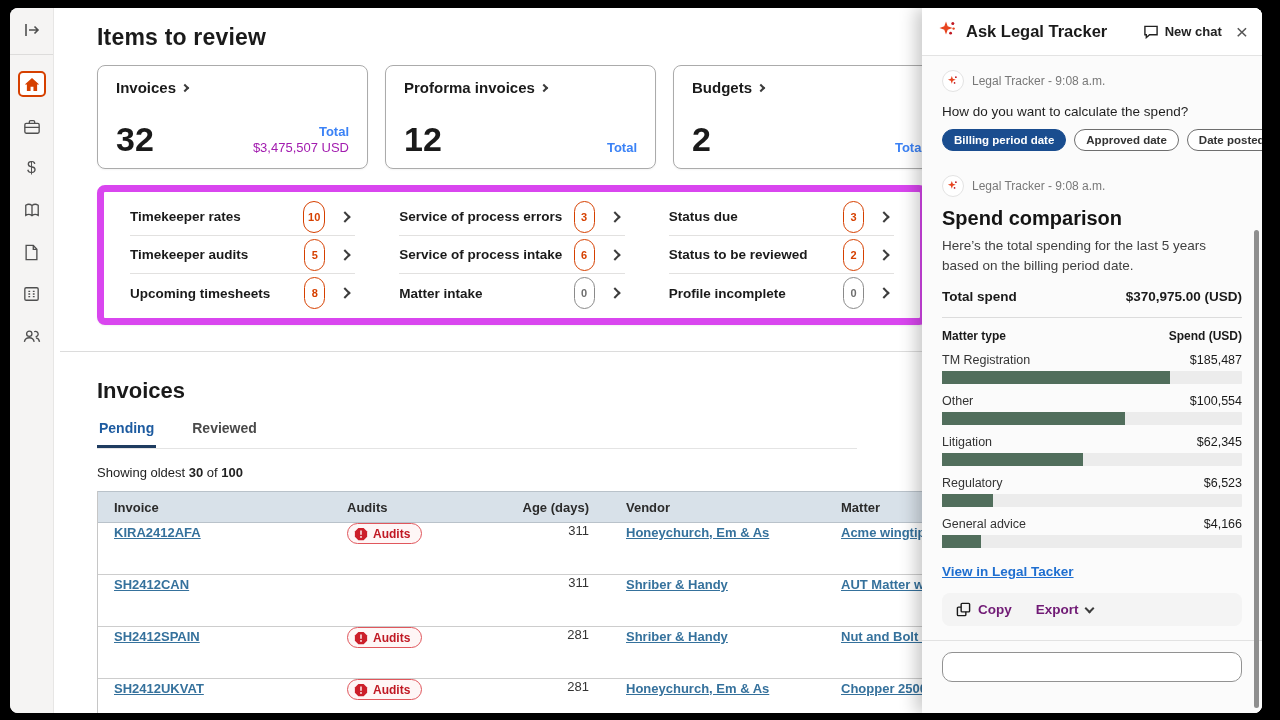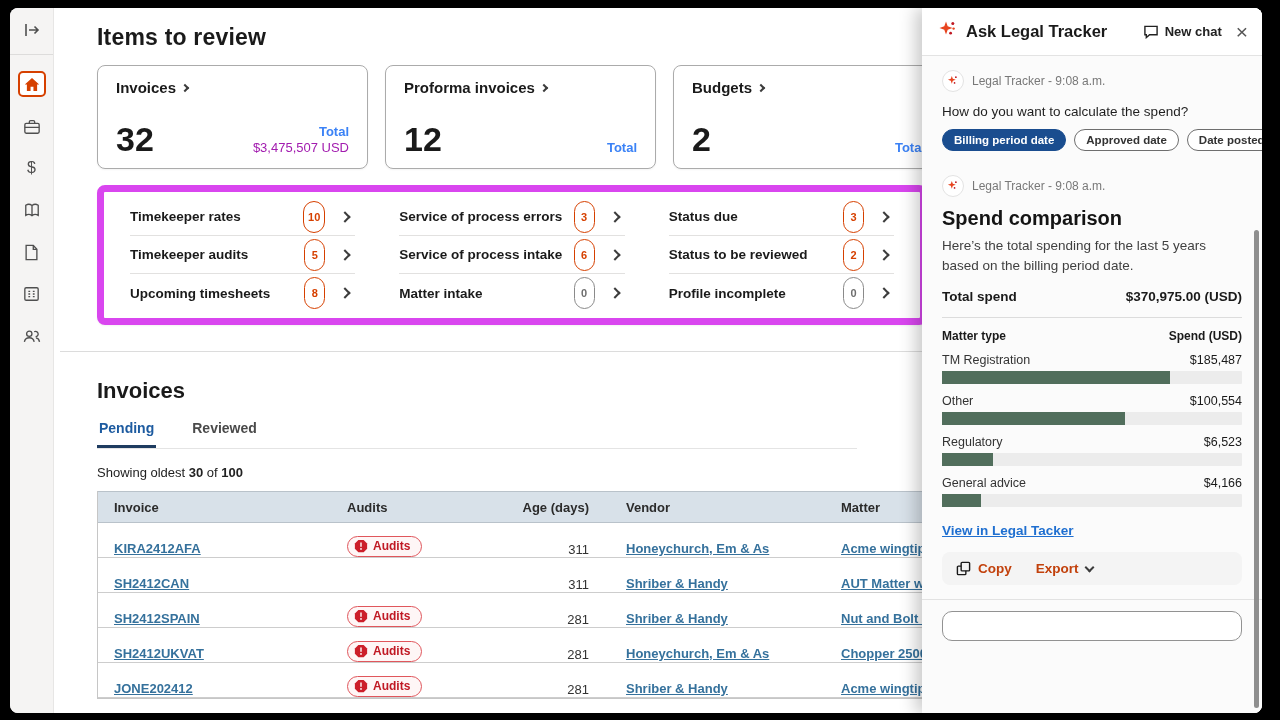--- a/index.html
+++ b/index.html
@@ -42,21 +42,21 @@
   h2.invoices-title { margin-top:26px; font-size:22px; font-weight:700; color:#1a1a1a; }
   .tabs { margin-top:12px; display:flex; gap:34px; border-bottom:1px solid #e4e4e4; width:760px; }
   .tab { font-size:14px; font-weight:700; color:#4a4a4a; padding:4px 2px 9px; cursor:pointer; border-bottom:3px solid transparent; }
   .tab.active { color:#1d5ba0; border-bottom-color:#1e3c60; }
   .showing { margin-top:16px; font-size:13px; color:#222; }
   .showing b { font-weight:700;margin-top:27px; }
 
   .table { margin-top:11px; width:1000px; border:1px solid #c6c6c6; border-top:none; }
   .thead { display:flex; background:#d8e1e9; height:32px; align-items:center; border-top:1px solid #b9c2ca; border-bottom:1px solid #b9c2ca; }
   .th { font-size:13px; font-weight:700; color:#2b2b2b; }
-  .trow { display:flex; align-items:flex-end; height:35px; background:#fff; border-bottom:1px solid #cdcdcd; }
+  .trow { display:flex; align-items:flex-start; height:52px; background:#fff; border-bottom:1px solid #cdcdcd; }
   .c-invoice { width:233px; padding-left:16px; }
   .c-audits  { width:172px; padding-left:16px; }
   .c-age     { width:110px; text-align:right; padding-right:24px; }
   .c-vendor  { width:212px; padding-left:13px; }
   .c-matter  { flex:1; padding-left:16px; white-space:nowrap; overflow:hidden; }
   .tlink { font-size:13px; font-weight:600; color:#35719c; text-decoration:underline; cursor:pointer; }
   .td-age { font-size:13px; color:#333; }
   .audit-badge { display:inline-flex; align-items:center; gap:5px; border:1.5px solid #e0565c; background:#fef6f6; color:#c01823; border-radius:999px; padding:2.5px 11px 2.5px 6px; font-size:12px; font-weight:700; cursor:pointer; }
 
   
@@ -79,21 +79,21 @@
   .total-row { margin-top:14px; display:flex; justify-content:space-between; font-size:13.5px; font-weight:700; color:#1a1a1a; }
   .panel-hr { border:0; border-top:1px solid #dcdcdc; margin:13px 0 11px; }
   .col-row { display:flex; justify-content:space-between; font-size:12px; font-weight:700; color:#1a1a1a; }
   .spend-row { margin-top:10px; }
   .spend-labels { display:flex; justify-content:space-between; font-size:12.5px; color:#333; margin-bottom:4px; }
   .spend-labels .val { color:#1a1a1a; }
   .bar-track { height:13px; background:#ececec; border-radius:1px; }
   .bar-fill { height:100%; background:#516e5c; }
   .view-link { display:inline-block; margin-top:16px; font-size:13.5px; font-weight:600; color:#1f6fd0; text-decoration:underline; cursor:pointer; }
   .actions { margin-top:13px; background:#f4f4f4; border-radius:8px; padding:9px 14px; display:flex; align-items:center; gap:24px; }
-  .act-btn { display:flex; align-items:center; gap:7px; font-size:13.5px; font-weight:700; color:#c2410c; cursor:pointer; }
+  .act-btn { display:flex; align-items:center; gap:7px; font-size:13.5px; font-weight:700; color:#701a75; cursor:pointer; }
   .chev-down { width:7px; height:7px; border-left:2px solid #3c3c3c; border-bottom:2px solid #3c3c3c; transform:rotate(-45deg); margin-top:-3px; }
   .input-divider { border:0; border-top:1px solid #e2e2e2; margin:14px -20px 0; }
   .chat-input { margin:11px 0 0; height:30px; border:1px solid #929292; border-radius:10px; background:#fff; }
   .panel-scrollbar { position:absolute; right:3px; top:222px; bottom:5px; width:5px; background:#8f8f8f; border-radius:3px; }
 </style>
 </head>
 <body>
 
 <div class="app">
 
@@ -425,20 +425,29 @@
         <div class="spend-labels">
             <span>Other</span>
             <span class="val">$100,554</span>
           </div>
         <div class="bar-track">
             <div class="bar-fill" style="width: 61%;"></div>
           </div>
       </div>
       <div class="spend-row">
         <div class="spend-labels">
+            <span>Litigation</span>
+            <span class="val">$62,345</span>
+          </div>
+        <div class="bar-track">
+            <div class="bar-fill" style="width: 47%;"></div>
+          </div>
+      </div>
+      <div class="spend-row">
+        <div class="spend-labels">
             <span>Regulatory</span>
             <span class="val">$6,523</span>
           </div>
         <div class="bar-track">
             <div class="bar-fill" style="width: 17%;"></div>
           </div>
       </div>
       <div class="spend-row">
         <div class="spend-labels">
             <span>General advice</span>

